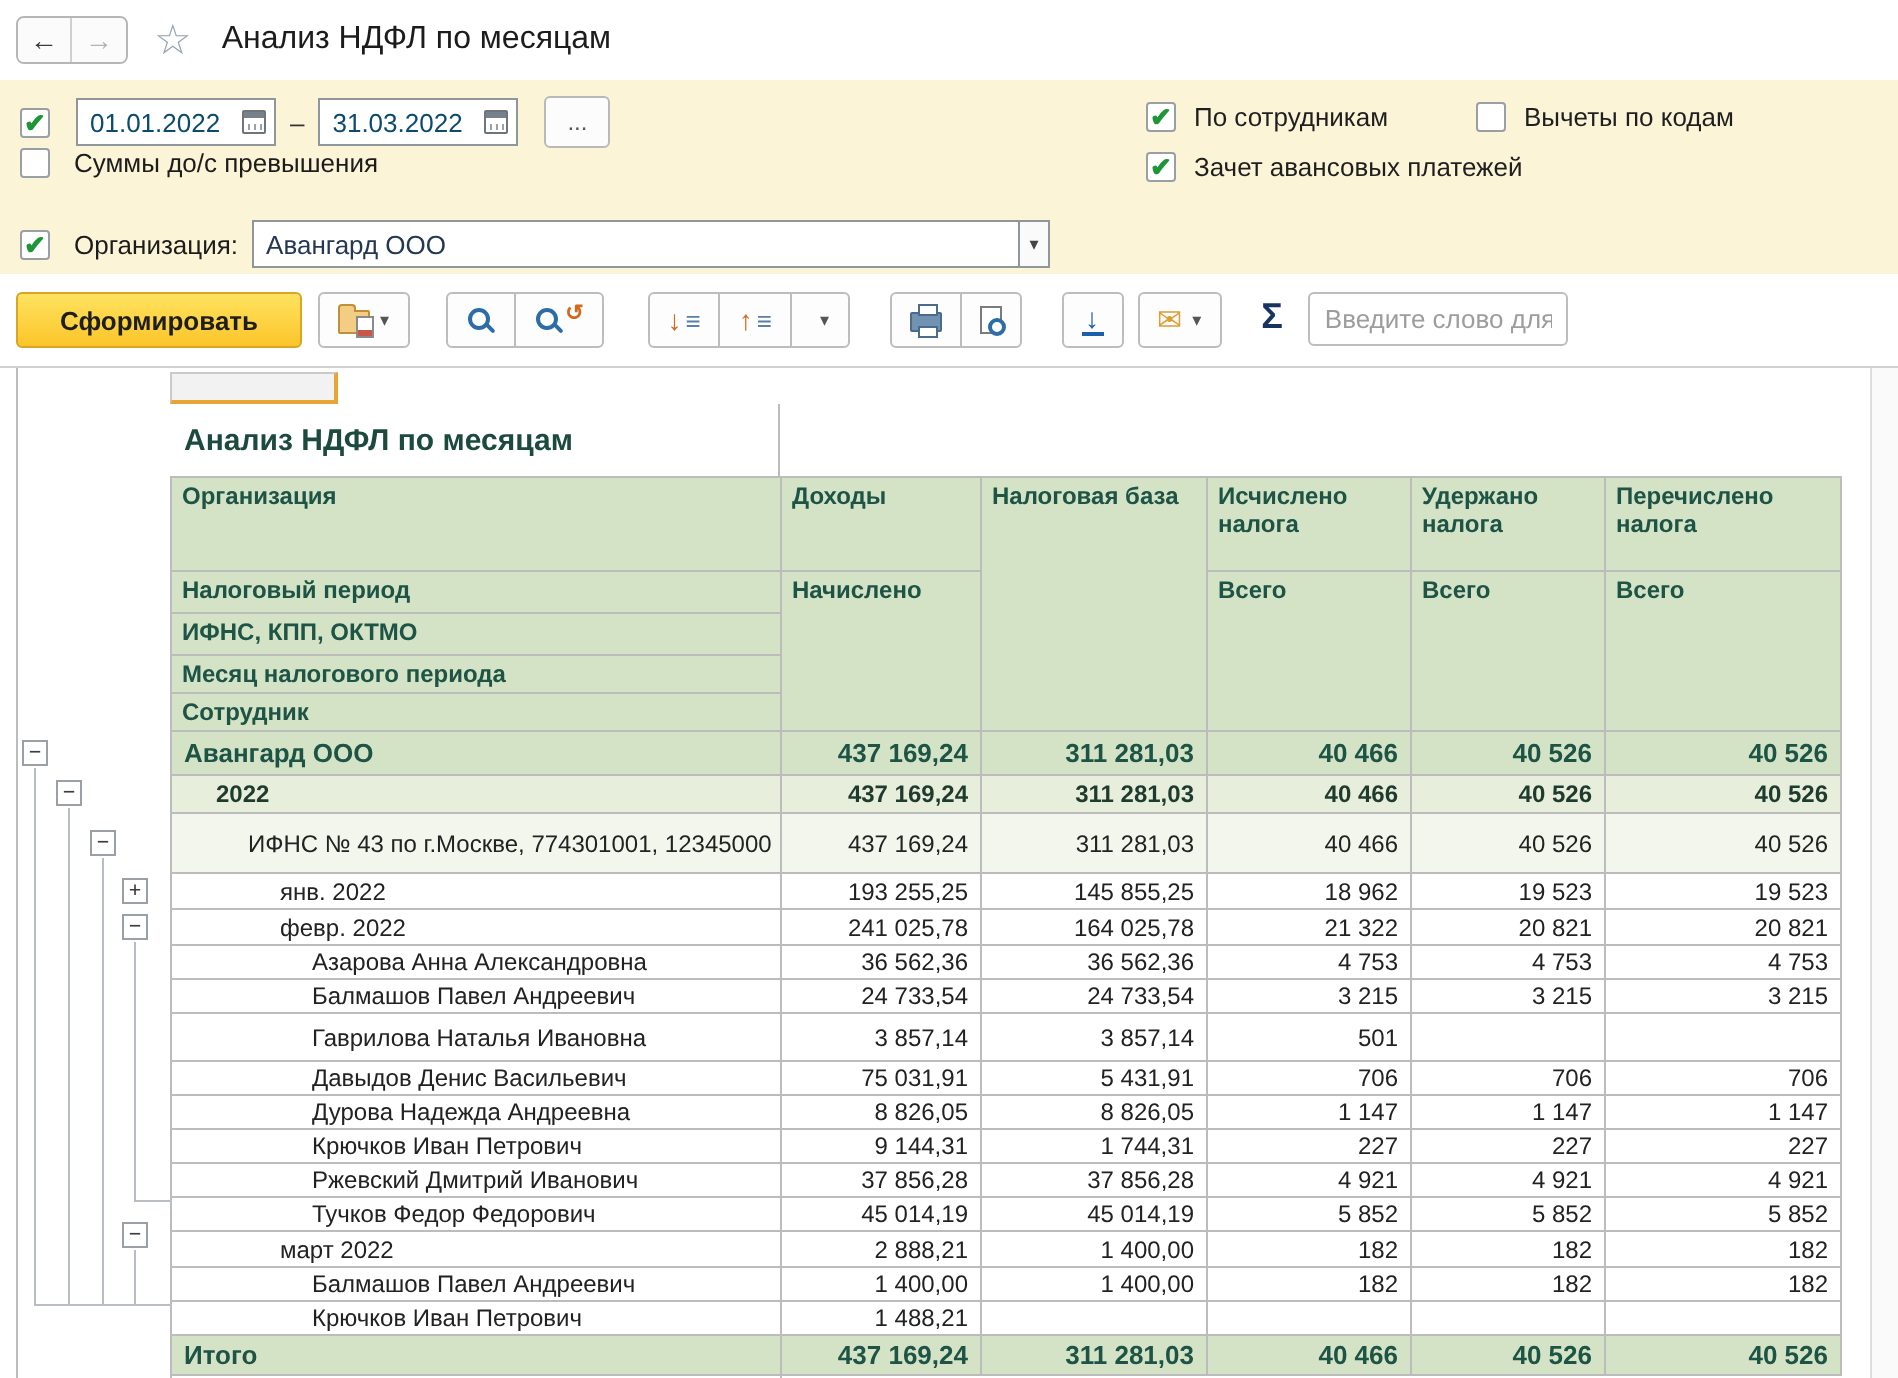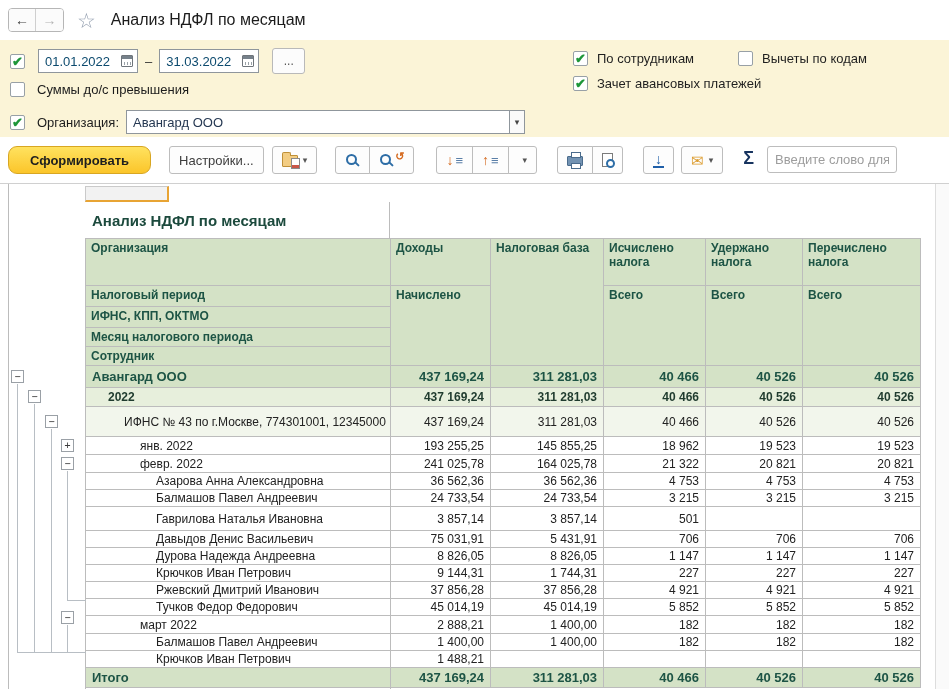--- a/index.html
+++ b/index.html
@@ -13,21 +13,21 @@
   .nav-btn{width:27px;height:22px;display:flex;align-items:center;justify-content:center;font-size:14px;background:#fbfbfb;border:none;cursor:default;}
   .nav-btn.back{color:#3c3c3c;border-right:1px solid #cfcfcf;}
   .nav-btn.fwd{color:#b3b3b3;}
   .star{font-size:21px;color:#97a2b2;margin-left:13px;line-height:1;}
   .win-title{font-size:16px;margin-left:15px;color:#1c1c1c;}
 
   
   .filters{position:absolute;top:40px;left:0;right:0;height:97px;background:#fbf4d7;}
   .f-row{position:absolute;left:10px;display:flex;align-items:center;}
   .f-row.r1{top:8px;}
-  .f-row.r2{top:42px;}
+  .f-row.r2{top:34px;}
   .f-row.r3{top:70px;}
   .cb{width:15px;height:15px;border:1px solid #98a0a6;background:#fff;border-radius:2px;display:inline-flex;
       align-items:center;justify-content:center;font-size:13px;line-height:13px;color:#1e9638;font-weight:bold;flex:none;}
   .date-field{display:flex;align-items:center;width:100px;height:24px;border:1px solid #8f969c;background:#fff;
       margin-left:13px;padding:0 4px 0 6px;}
   .date-field .val{flex:1;font-size:13px;color:#0c4a6e;border:none;outline:none;padding:0;width:10px;background:transparent;font-family:"Liberation Sans",sans-serif;}
   .icon-cal{width:12px;height:12px;border:1px solid #6f757b;background:#fff;position:relative;flex:none;border-radius:1px;}
   .icon-cal::before{content:"";position:absolute;top:0;left:0;right:0;height:3px;background:#76818a;}
   .icon-cal::after{content:"";position:absolute;left:2px;top:6px;width:7px;height:3px;
       background:repeating-linear-gradient(to right,#9aa2a8 0 1px,transparent 1px 3px);}
@@ -43,21 +43,21 @@
   .opts{position:absolute;left:573px;top:11px;display:grid;grid-template-columns:165px auto;row-gap:10px;}
   .opt{display:flex;align-items:center;cursor:default;}
   .opt .opt-label{font-size:13px;margin-left:9px;white-space:nowrap;}
 
   
   .toolbar{position:absolute;top:137px;left:0;right:0;height:47px;background:#fff;border-bottom:1px solid #d0d0d0;
       display:flex;align-items:flex-start;padding:9px 0 0 8px;}
   .tb-btn{height:28px;background:#fdfdfd;border:1px solid #bdbdbd;border-radius:3px;font-size:13px;color:#3d3d3d;
       display:flex;align-items:center;justify-content:center;padding:0 9px;font-family:"Liberation Sans",sans-serif;}
   .gen-btn{height:28px;padding:0 21px;font-size:13px;font-weight:bold;color:#1e1e1e;
-      background:linear-gradient(#ffe25f,#fbc52a);border:1px solid #d8a622;border-radius:9px;font-family:"Liberation Sans",sans-serif;}
+      background:linear-gradient(#ffe25f,#fbc52a);border:1px solid #d8a622;border-radius:3px;font-family:"Liberation Sans",sans-serif;}
   .btn-group{display:flex;}
   .btn-group .tb-btn{border-radius:0;margin-left:-1px;}
   .btn-group .tb-btn:first-child{border-radius:3px 0 0 3px;margin-left:0;}
   .btn-group .tb-btn:last-child{border-radius:0 3px 3px 0;}
   .caret{font-size:9px;color:#555;margin-left:5px;}
   .icon-folder{width:16px;height:12px;background:#f3cd83;border:1px solid #bf9038;border-radius:1px;position:relative;margin-top:2px;}
   .icon-folder::before{content:"";position:absolute;top:-4px;left:-1px;width:7px;height:3px;background:#f3cd83;
       border:1px solid #bf9038;border-bottom:none;border-radius:2px 2px 0 0;}
   .icon-folder::after{content:"";position:absolute;right:-3px;bottom:-3px;width:7px;height:9px;background:#fff;
       border:1px solid #8a8a8a;box-shadow:inset 0 -3px 0 #c95648;}
@@ -161,21 +161,20 @@
         </span>
         <span class="opt">
           <span class="cb">✔</span>
           <span class="opt-label">Зачет авансовых платежей</span>
         </span>
       </div>
   </div>
 
   <div class="toolbar">
     <button class="gen-btn">Сформировать</button>
-    <button class="tb-btn ml18">Настройки...</button>
     <button class="tb-btn ml8">
       <span class="icon-folder"></span>
       <span class="caret">▾</span>
     </button>
     <div class="btn-group ml18">
       <button class="tb-btn">
         <span class="icon-mag"></span>
       </button>
       <button class="tb-btn">
         <span class="icon-mag"></span>

